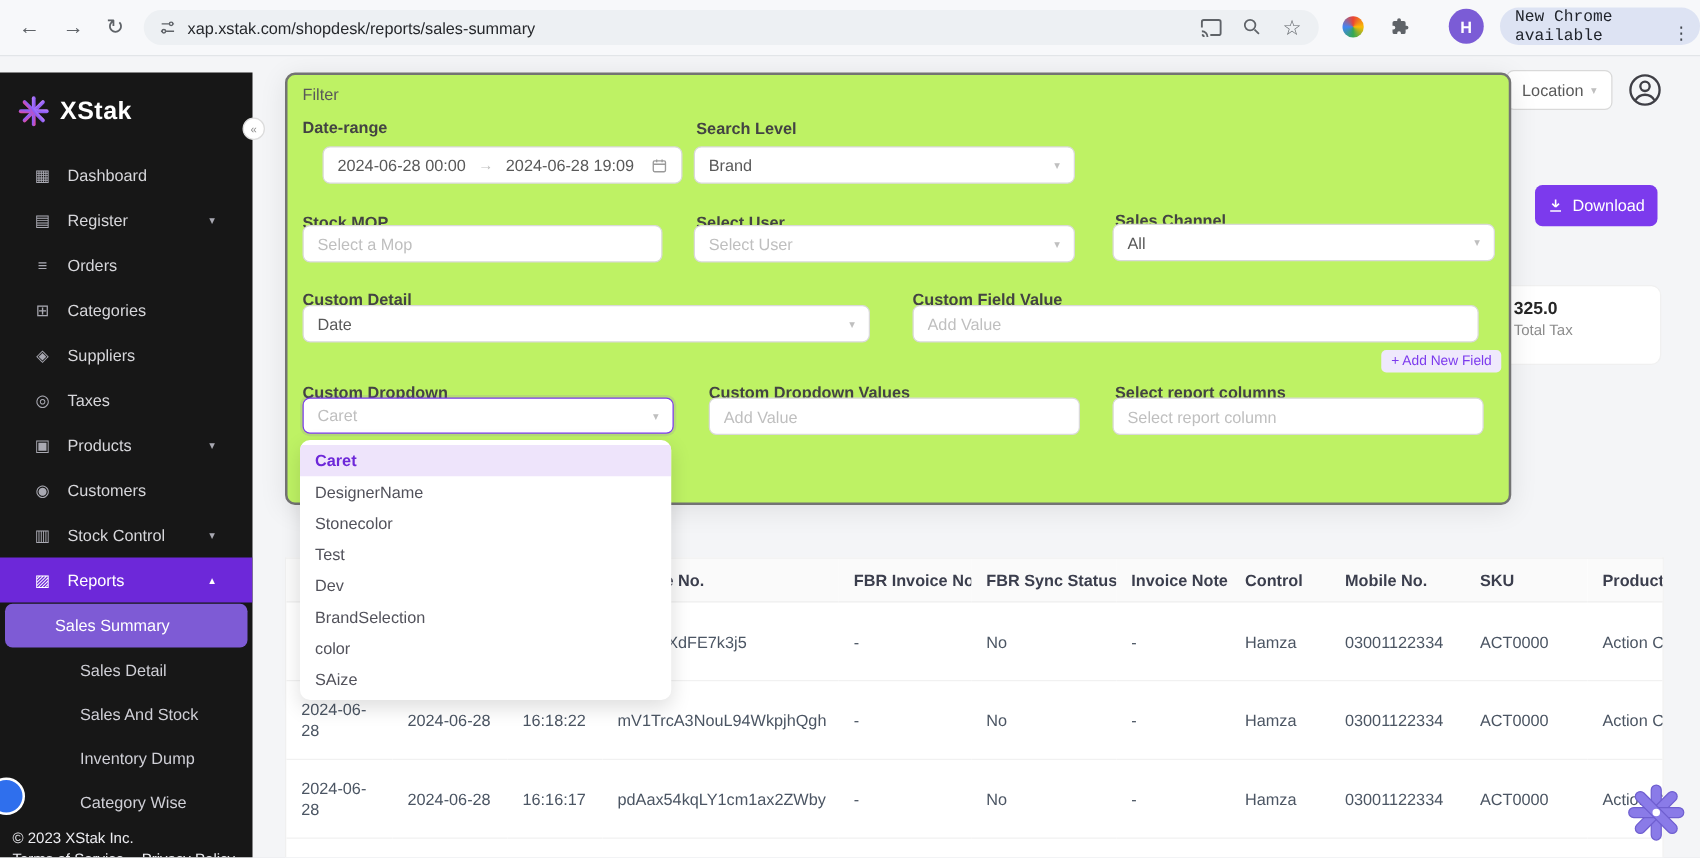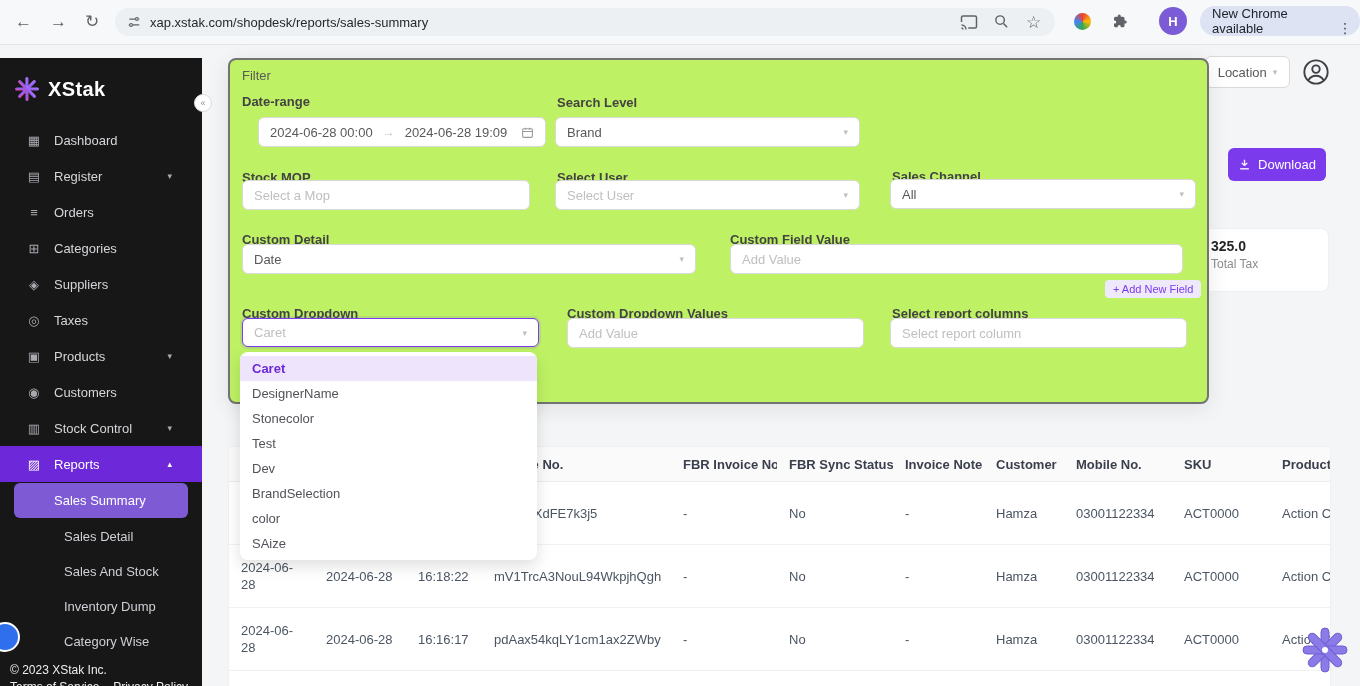--- a/index.html
+++ b/index.html
@@ -12,37 +12,37 @@
   .omnibox{position:absolute;left:115px;top:8px;width:940px;height:28px;background:#edf0f3;border-radius:14px;
            display:flex;align-items:center;gap:9px;padding:0 12px;box-sizing:border-box;}
   .url-text{font-size:13px;color:#26282c;}
   .bar-ico{position:absolute;top:13px;cursor:pointer;}
   .star-ico{position:absolute;top:12px;font-size:17px;color:#5f6368;cursor:pointer;}
   .color-orb{position:absolute;top:13px;width:17px;height:17px;border-radius:50%;
              background:conic-gradient(#ea4335,#fbbc04,#34a853,#4285f4,#ea4335);cursor:pointer;}
   .chrome-avatar{position:absolute;left:1159px;top:7px;width:28px;height:28px;border-radius:50%;background:#7b5cd6;
                  color:#fff;font-size:13px;font-weight:700;display:flex;align-items:center;justify-content:center;cursor:pointer;}
   .update-chip{position:absolute;left:1200px;top:6px;height:30px;background:#dde3f3;border-radius:15px;
-               display:flex;align-items:flex-end;gap:8px;padding:0 8px 0 12px;cursor:pointer;}
+               display:flex;align-items:flex-end;gap:8px;padding:0 8px 0 12px;cursor:pointer;font-family:Liberation Mono, monospace;}
   .update-chip .chip-label{font-size:13px;color:#20242c;}
   .update-chip .dots{font-size:14px;color:#41464e;}
 
   
   .sidebar{position:absolute;top:58px;left:0;width:202px;height:642px;background:#171717;z-index:10;overflow:hidden;}
   .logo-row{display:flex;align-items:center;gap:8px;padding:18px 0 12px 14px;}
   .logo-text{color:#ffffff;font-size:20px;font-weight:700;letter-spacing:.4px;}
   .menu{margin-top:8px;}
   .menu-item{position:relative;height:36px;display:flex;align-items:center;gap:12px;padding-left:26px;
              color:#d6d6da;font-size:13px;cursor:pointer;}
   .menu-item .mi-icon{width:16px;color:#a9a9b2;font-size:13px;text-align:center;}
   .menu-item .chev{position:absolute;right:30px;font-size:9px;color:#a9a9b2;}
   .menu-item.active{background:#6d28d9;color:#ffffff;}
   .menu-item.active .mi-icon,.menu-item.active .chev{color:#ffffff;}
   .submenu-item{height:35px;display:flex;align-items:center;padding-left:64px;color:#cfcfd6;font-size:13px;cursor:pointer;}
-  .submenu-item.active{background:#7e5bd5;color:#fff;border-radius:6px;margin:1px 14px;padding-left:40px;}
+  .submenu-item.active{background:#7e5bd5;color:#fff;border-radius:6px;margin:1px 4px;padding-left:40px;}
   .side-footer{position:absolute;bottom:4px;left:10px;right:0;color:#ededf1;font-size:12px;line-height:17px;}
   .side-footer .links{display:flex;gap:14px;}
   .side-footer .links span{cursor:pointer;}
   .collapse-btn{position:absolute;left:194px;top:94px;width:18px;height:18px;background:#ffffff;border:1px solid #dcdcdc;
                 border-radius:50%;z-index:15;display:flex;align-items:center;justify-content:center;
                 font-size:9px;color:#8c8c8c;cursor:pointer;box-sizing:border-box;}
 
   
   .location-btn{position:absolute;left:1205px;top:56px;width:85px;height:32px;background:#fff;border:1px solid #d9d9d9;
                 border-radius:6px;display:flex;align-items:center;justify-content:center;gap:6px;font-size:13px;color:#595959;
@@ -268,21 +268,21 @@
         </colgroup>
         <thead>
           <tr>
             <th></th>
             <th></th>
             <th></th>
             <th>Invoice No.</th>
             <th>FBR Invoice No</th>
             <th>FBR Sync Status</th>
             <th>Invoice Note</th>
-            <th>Customer</th>
+            <th>Control</th>
             <th>Mobile No.</th>
             <th>SKU</th>
             <th>Product Name</th>
           </tr>
         </thead>
         <tbody>
           <tr>
             <td class="wrap"></td>
             <td class="wrap"></td>
             <td></td>

